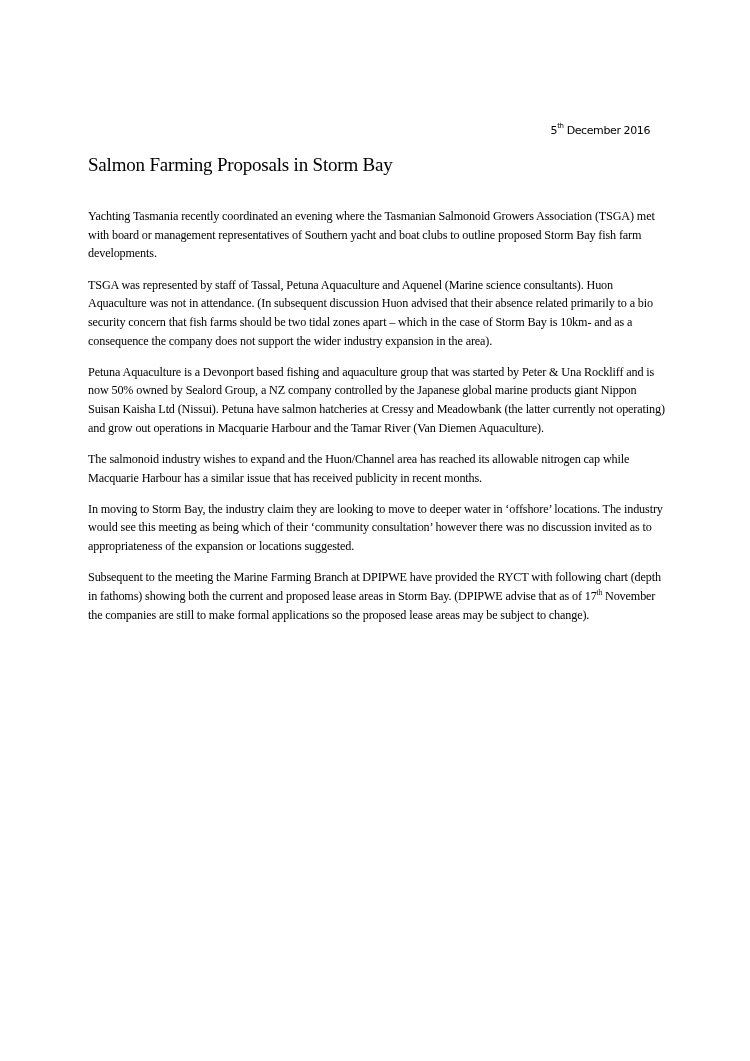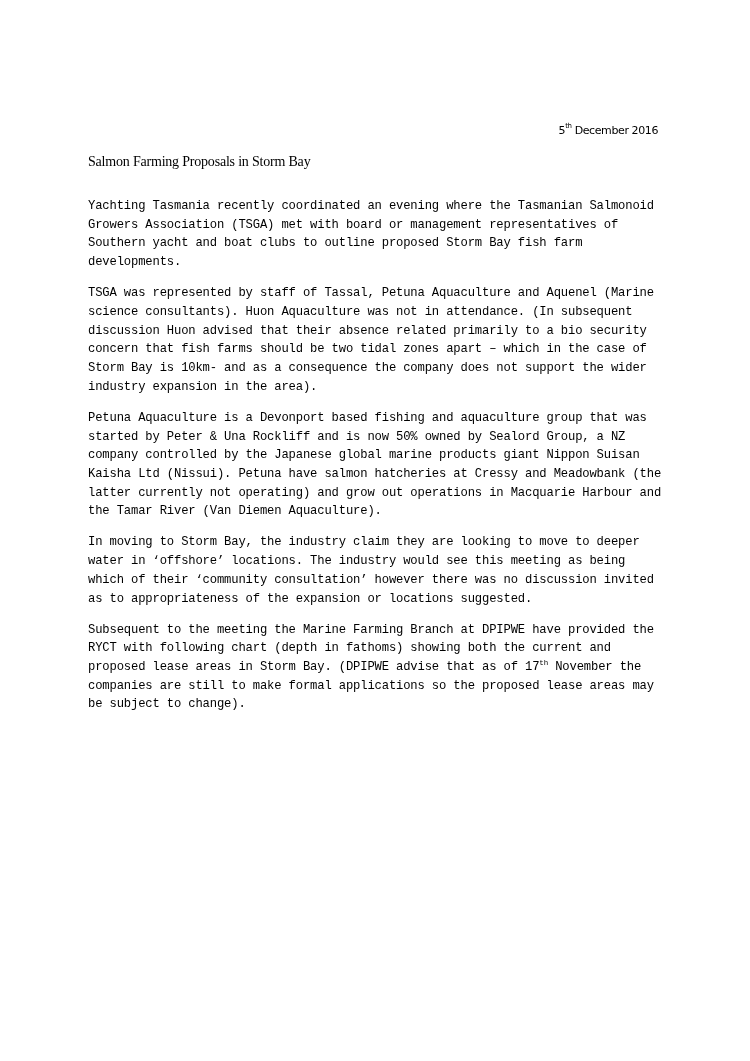--- a/index.html
+++ b/index.html
@@ -16,49 +16,49 @@
     }
     .page {
       position: absolute;
       left: 88px;
       top: 0;
       width: 578px;
     }
     .date {
       position: absolute;
       top: 124px;
-      right: 8px;
+      right: 16px;
       font-family: "DejaVu Sans", sans-serif;
       font-size: 11px;
       letter-spacing: -0.4px;
       white-space: nowrap;
     }
     .date sup {
       font-size: 7px;
       vertical-align: top;
       position: relative;
       top: -2px;
     }
     .title {
       position: absolute;
       top: 154px;
       left: 0;
       margin: 0;
       font-family: "Liberation Serif", serif;
       font-weight: normal;
-      font-size: 14px;
+      font-size: 19px;
       letter-spacing: -0.2px;
       white-space: nowrap;
     }
     .body {
       position: absolute;
-      top: 197px;
+      top: 207px;
       left: 0;
       width: 578px;
-      font-family: Liberation Mono, monospace;
+      font-family: Liberation Serif, serif;
       font-size: 12.2px;
       line-height: 18.7px;
       letter-spacing: -0.15px;
     }
     .body p {
       margin: 0 0 12.4px 0;
     }
     .body p.heading {
       font-weight: bold;
       margin-bottom: 13px;
@@ -75,17 +75,18 @@
 <div class="page">
 
   <div class="date"><span>5</span><sup>th</sup><span> December 2016</span></div>
 
   <h1 class="title">Salmon Farming Proposals in Storm Bay</h1>
 
   <div class="body">
     <p>Yachting Tasmania recently coordinated an evening where the Tasmanian Salmonoid Growers Association (TSGA) met with board or management representatives of Southern yacht and boat clubs to outline proposed Storm Bay fish farm developments.</p>
     <p>TSGA was represented by staff of Tassal, Petuna Aquaculture and Aquenel (Marine science consultants). Huon Aquaculture was not in attendance. (In subsequent discussion Huon advised that their absence related primarily to a bio security concern that fish farms should be two tidal zones apart – which in the case of Storm Bay is 10km- and as a consequence the company does not support the wider industry expansion in the area).</p>
     <p>Petuna Aquaculture is a Devonport based fishing and aquaculture group that was started by Peter &amp; Una Rockliff and is now 50% owned by Sealord Group, a NZ company controlled by the Japanese global marine products giant Nippon Suisan Kaisha Ltd (Nissui). Petuna have salmon hatcheries at Cressy and Meadowbank (the latter currently not operating) and grow out operations in Macquarie Harbour and the Tamar River (Van Diemen Aquaculture).</p>
+    <p>The salmonoid industry wishes to expand and the Huon/Channel area has reached its allowable nitrogen cap while Macquarie Harbour has a similar issue that has received publicity in recent months.</p>
     <p>In moving to Storm Bay, the industry claim they are looking to move to deeper water in ‘offshore’ locations. The industry would see this meeting as being which of their ‘community consultation’ however there was no discussion invited as to appropriateness of the expansion or locations suggested.</p>
     <p><span>Subsequent to the meeting the Marine Farming Branch at DPIPWE have provided the RYCT with following chart (depth in fathoms) showing both the current and proposed lease areas in Storm Bay. (DPIPWE advise that as of 17</span><sup>th</sup><span> November the companies are still to make formal applications so the proposed lease areas may be subject to change).</span></p>
   </div>
 
 </div>
 
 </body></html>

